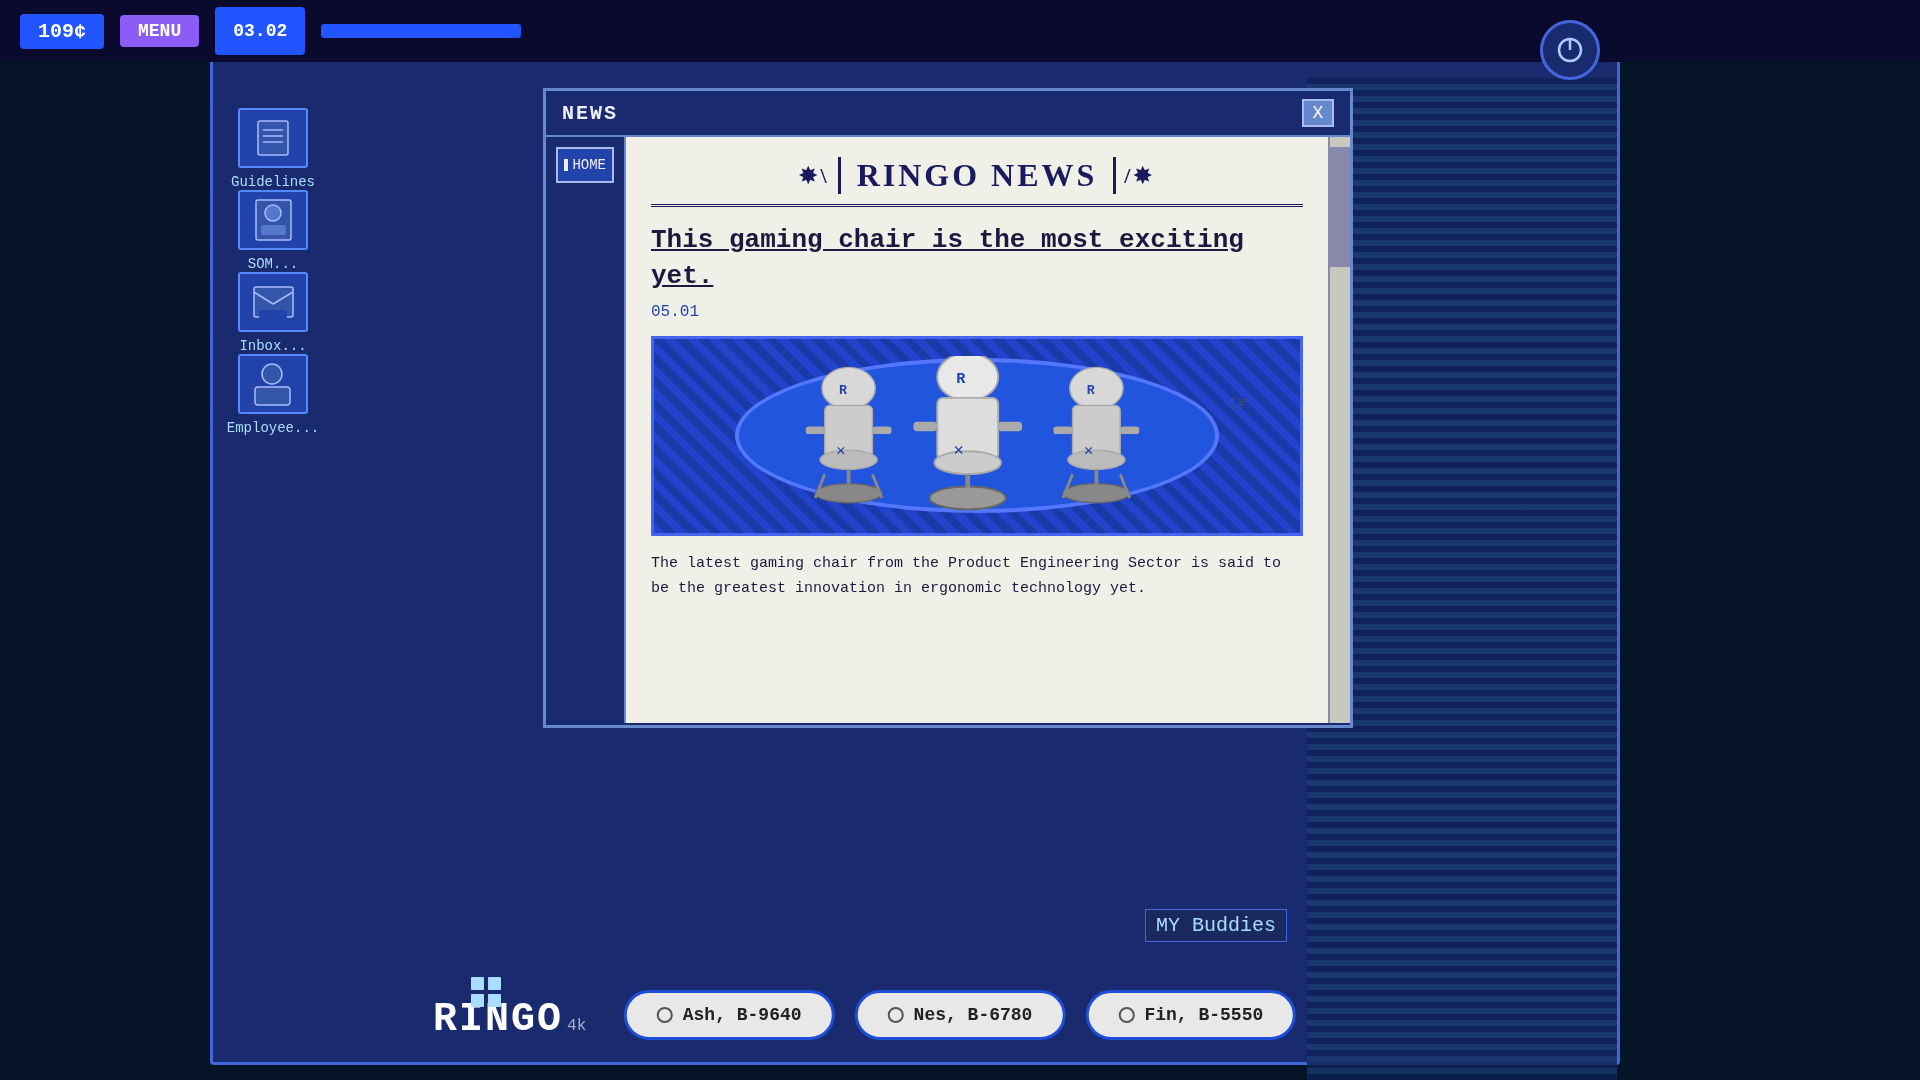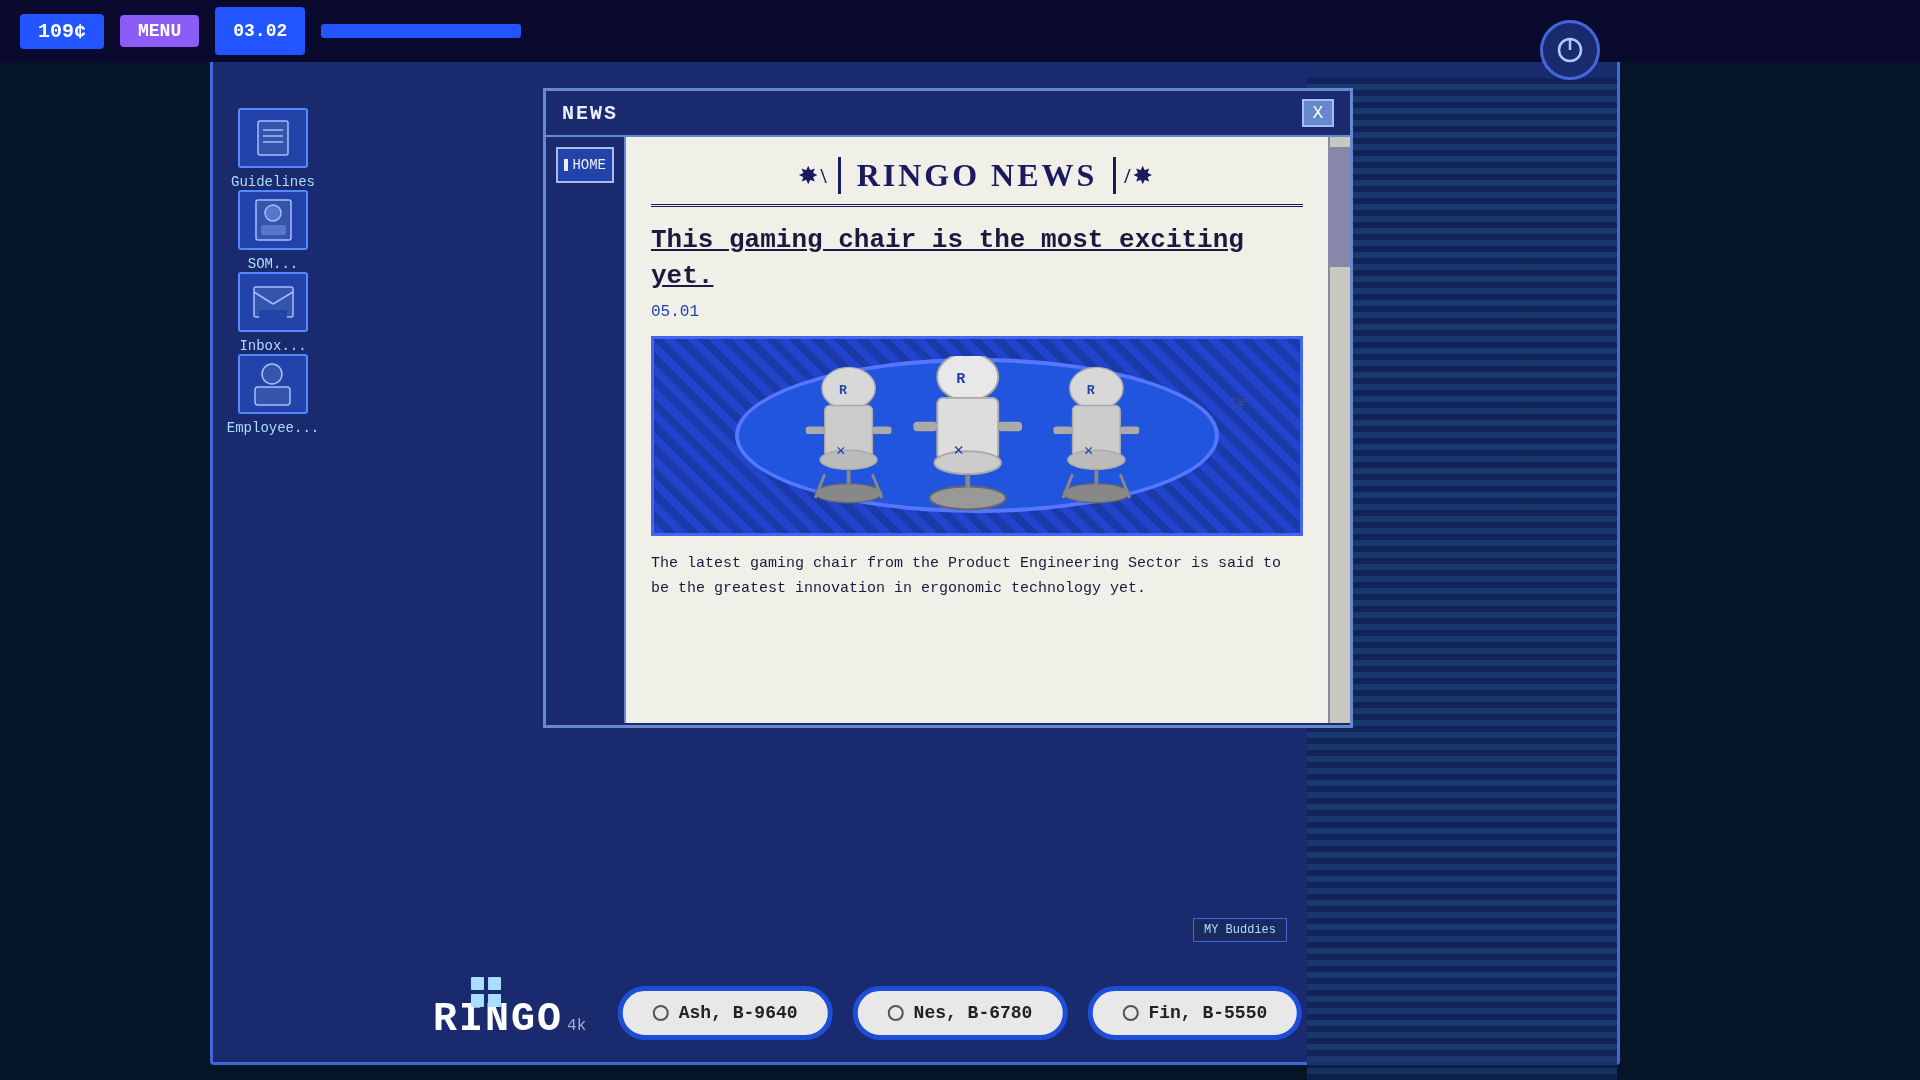--- a/index.html
+++ b/index.html
@@ -172,21 +172,21 @@
       bottom: 40px;
       left: 50%;
       transform: translateX(-50%);
       display: flex;
       gap: 20px;
       z-index: 300;
     }
 
     .contact-btn {
       background: #e8e8e8;
-      border: 5px solid #1d4ed8;
+      border: 3px solid #1d4ed8;
       border-radius: 30px;
       padding: 12px 30px;
       font-size: 18px;
       font-family: 'Courier New', monospace;
       color: #222;
       cursor: pointer;
       display: flex;
       align-items: center;
       gap: 10px;
       font-weight: bold;
@@ -199,21 +199,21 @@
       border: 2px solid #555;
       background: transparent;
     }
 
     
     .my-buddies {
       position: absolute;
       bottom: 120px;
       right: 330px;
       color: #aaddff;
-      font-size: 12px;
+      font-size: 20px;
       font-family: 'Courier New', monospace;
       background: #1a2a5e;
       padding: 4px 10px;
       border: 1px solid #4466dd;
     }
 
     
     .news-window {
       position: absolute;
       top: 70px;

